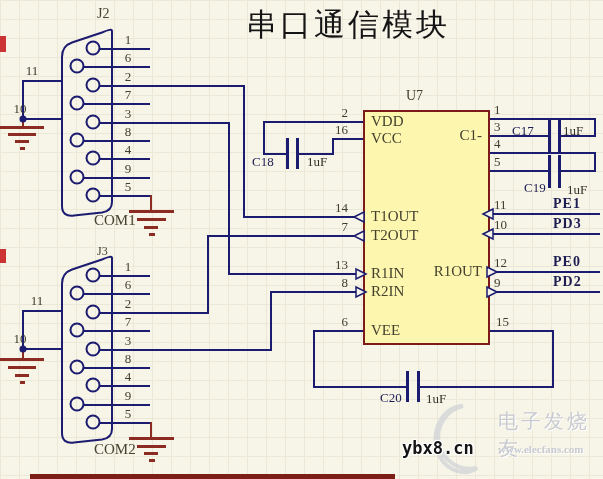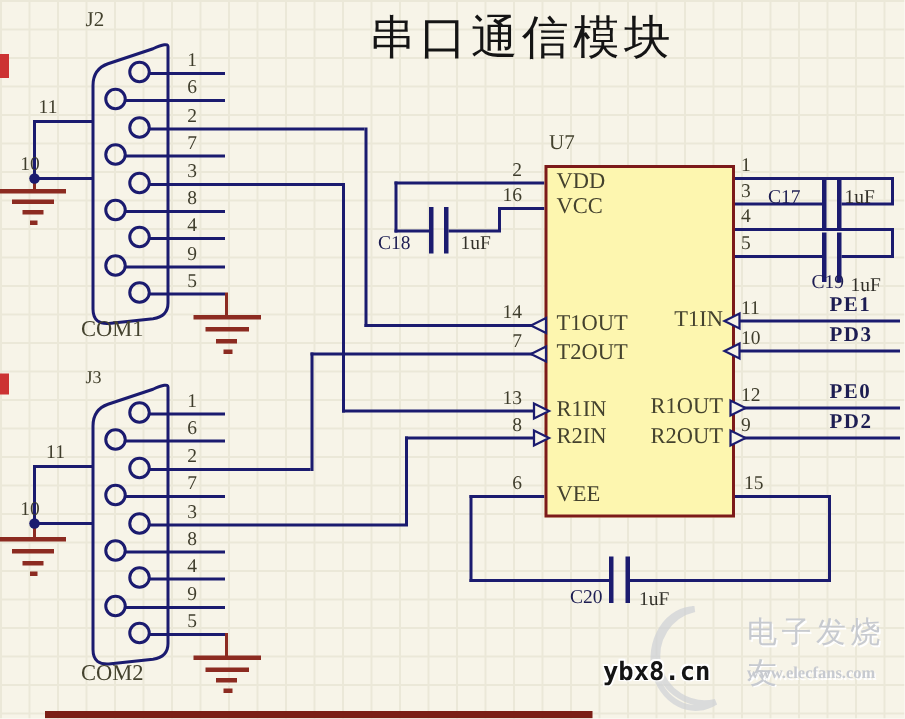--- a/index.html
+++ b/index.html
@@ -6,21 +6,21 @@
   #stage{position:relative;width:603px;height:479px;overflow:hidden;
     background-color:#f7f4e8;
     background-image:linear-gradient(#ebe8d8 1px,transparent 1px),
                      linear-gradient(90deg,#ebe8d8 1px,transparent 1px);
     background-size:19px 19px;
     font-family:"Liberation Serif", serif;color:#44422e;}
   .w{position:absolute;background:#1b1b6f;}
   .plate{position:absolute;background:#1b1b6f;width:3px;}
   .gbar{position:absolute;background:#8c2b21;height:3px;}
   .gstem{position:absolute;background:#8c2b21;width:2px;}
-  .txt{position:absolute;white-space:nowrap;line-height:16px;height:16px;font-size:15px;}
+  .txt{position:absolute;white-space:nowrap;line-height:16px;height:16px;font-size:15px;margin-left:40px;}
   .num{position:absolute;white-space:nowrap;line-height:14px;height:14px;font-size:13px;text-align:center;color:#3f3d2c;}
   .ref{position:absolute;white-space:nowrap;line-height:14px;height:14px;font-size:13px;color:#1d1d52;}
   .val{position:absolute;white-space:nowrap;line-height:14px;height:14px;font-size:13px;color:#33312a;}
   .net{position:absolute;white-space:nowrap;line-height:14px;height:14px;font-size:14px;color:#1d1d52;font-weight:bold;letter-spacing:1px;}
   .pinL{position:absolute;left:371px;white-space:nowrap;line-height:16px;font-size:15px;color:#44422e;}
   .pinR{position:absolute;left:398px;width:84px;text-align:right;white-space:nowrap;line-height:16px;font-size:15px;color:#44422e;}
   #title{position:absolute;left:246px;top:4px;font-size:31px;letter-spacing:3px;color:#141414;}
   #chipbody{position:absolute;left:363px;top:110px;width:123px;height:231px;background:#fdf6af;border:2px solid #7c1a1a;}
   #wm-site{position:absolute;left:402px;top:438px;font-family:"DejaVu Sans Mono",monospace;font-weight:bold;font-size:17px;color:#141414;
     text-shadow:-1px -1px 0 #fff,1px -1px 0 #fff,-1px 1px 0 #fff,1px 1px 0 #fff,0 0 3px #fff;}
@@ -104,21 +104,21 @@
   </div>
   <div>
     <div class="plate" style="left:286px;top:138px;height:31px"></div>
     <div class="plate" style="left:296px;top:138px;height:31px"></div>
     <div class="ref" style="left:252px;top:155px">C18</div>
     <div class="val" style="left:307px;top:155px">1uF</div>
   </div>
   <div>
     <div class="plate" style="left:548px;top:155px;height:33px"></div>
     <div class="plate" style="left:558px;top:155px;height:33px"></div>
-    <div class="ref" style="left:541px;top:181px">C19</div>
+    <div class="ref" style="left:524px;top:181px">C19</div>
     <div class="val" style="left:567px;top:183px">1uF</div>
   </div>
   <div>
     <div class="plate" style="left:406px;top:371px;height:31px"></div>
     <div class="plate" style="left:417px;top:371px;height:31px"></div>
     <div class="ref" style="left:380px;top:391px">C20</div>
     <div class="val" style="left:426px;top:392px">1uF</div>
   </div>
 
   <div>
@@ -227,23 +227,22 @@
   <div class="txt" style="left:366px;top:88px;font-size:14px">U7</div>
 
   <div class="pinL" style="top:113px">VDD</div>
   <div class="pinL" style="top:130px">VCC</div>
   <div class="pinL" style="top:208px">T1OUT</div>
   <div class="pinL" style="top:227px">T2OUT</div>
   <div class="pinL" style="top:265px">R1IN</div>
   <div class="pinL" style="top:283px">R2IN</div>
   <div class="pinL" style="top:322px">VEE</div>
 
-  <div class="pinR" style="top:205px">T1IN</div>
+  <div class="pinR" style="top:127px">C1-</div>
   <div class="pinR" style="top:263px">R1OUT</div>
-  <div class="pinR" style="top:283px">R2OUT</div>
 
   <div class="num" style="left:300px;top:106px;width:48px;text-align:right">2</div>
   <div class="num" style="left:300px;top:123px;width:48px;text-align:right">16</div>
   <div class="num" style="left:300px;top:201px;width:48px;text-align:right">14</div>
   <div class="num" style="left:300px;top:220px;width:48px;text-align:right">7</div>
   <div class="num" style="left:300px;top:258px;width:48px;text-align:right">13</div>
   <div class="num" style="left:300px;top:276px;width:48px;text-align:right">8</div>
   <div class="num" style="left:300px;top:315px;width:48px;text-align:right">6</div>
 
   <div class="num" style="left:494px;top:103px;width:26px;text-align:left">1</div>

